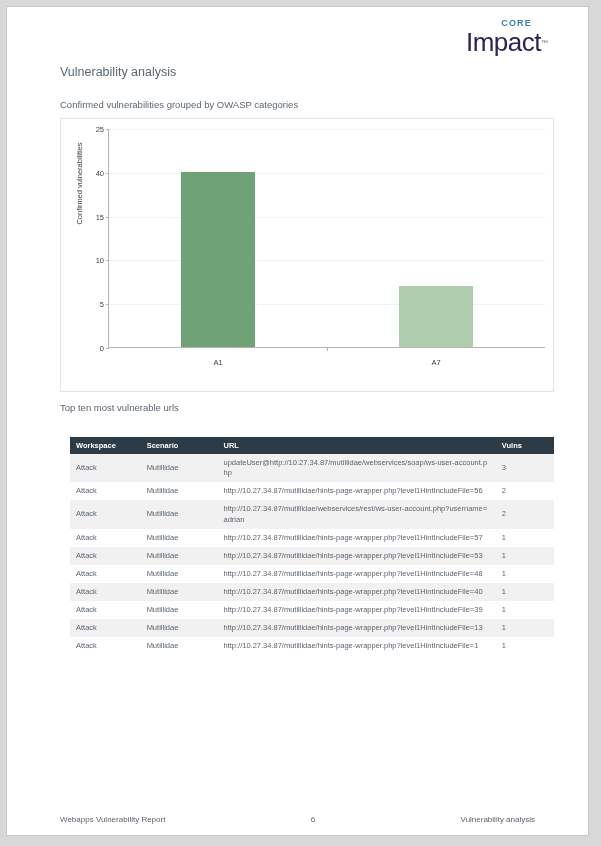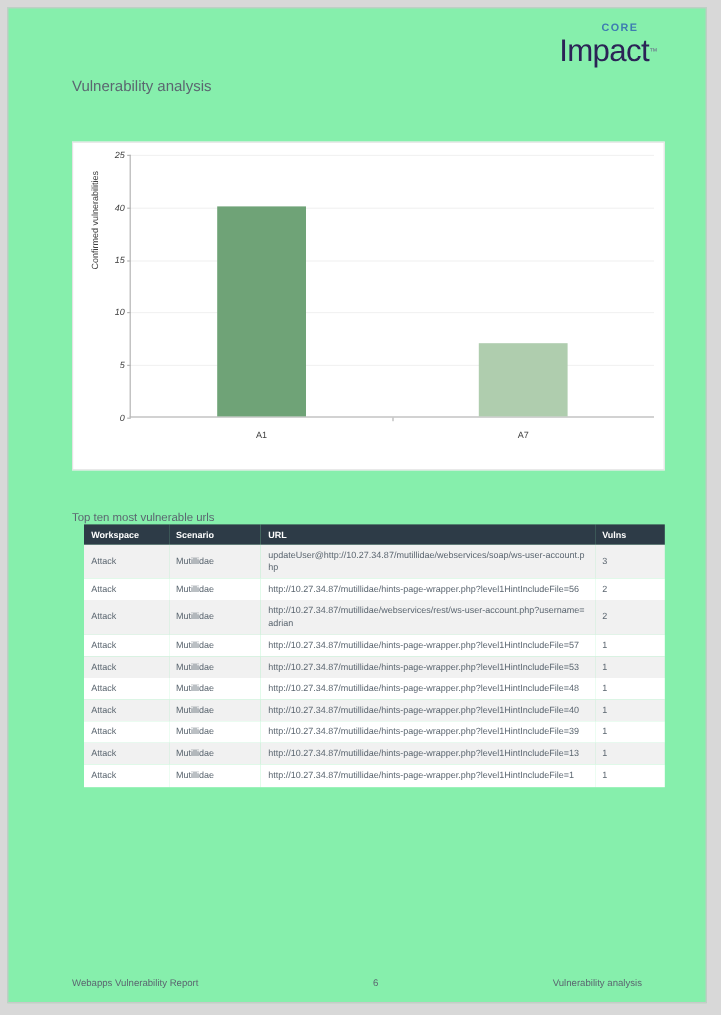--- a/index.html
+++ b/index.html
@@ -9,21 +9,21 @@
     width: 601px;
     height: 846px;
     font-family: "Liberation Sans", sans-serif;
   }
   #page {
     position: absolute;
     left: 6px;
     top: 6px;
     width: 583px;
     height: 830px;
-    background: #86efac;
+    background: #ffffff;
     border: 1px solid #c9c9c9;
     box-sizing: border-box;
     overflow: hidden;
   }
 
   
   .logo-wrap {
     position: absolute;
     right: 40px;
     top: 12px;
@@ -63,21 +63,21 @@
   .chart-caption {
     position: absolute;
     left: 53px;
     top: 92px;
     font-size: 9.5px;
     color: #5b6670;
   }
   .table-caption {
     position: absolute;
     left: 53px;
-    top: 419px;
+    top: 395px;
     font-size: 9.5px;
     color: #5b6670;
   }
 
   
   .chart-panel {
     position: absolute;
     left: 53px;
     top: 111px;
     width: 494px;
@@ -116,21 +116,20 @@
     background: #f2f2f2;
   }
   .ytick {
     position: absolute;
     right: 100%;
     margin-right: 5px;
     transform: translateY(-50%);
     font-size: 7.5px;
     color: #404040;
     white-space: nowrap;
-    font-style: italic;
   }
   .ytickmark {
     position: absolute;
     right: 100%;
     width: 3px;
     height: 1px;
     background: #b5b5b5;
   }
   .bar {
     position: absolute;
@@ -211,20 +210,21 @@
 
 <div id="page">
 
   <div class="logo-wrap">
     <span class="logo-core">CORE</span>
     <span class="logo-main">Impact</span><span class="logo-tm">™</span>
   </div>
 
   <div class="section-title">Vulnerability analysis</div>
 
+  <div class="chart-caption">Confirmed vulnerabilities grouped by OWASP categories</div>
 
   <div class="chart-panel">
     <div class="ylabel">Confirmed vulnerabilities</div>
     <div class="plot" id="plot-area">
         <div class="ytick" style="top: 219px;">0</div>
         <div class="ytickmark" style="top: 219px;"></div>
         <div class="gridline" style="top: 175.2px;"></div>
         <div class="ytick" style="top: 175.2px;">5</div>
         <div class="ytickmark" style="top: 175.2px;"></div>
         <div class="gridline" style="top: 131.4px;"></div>

